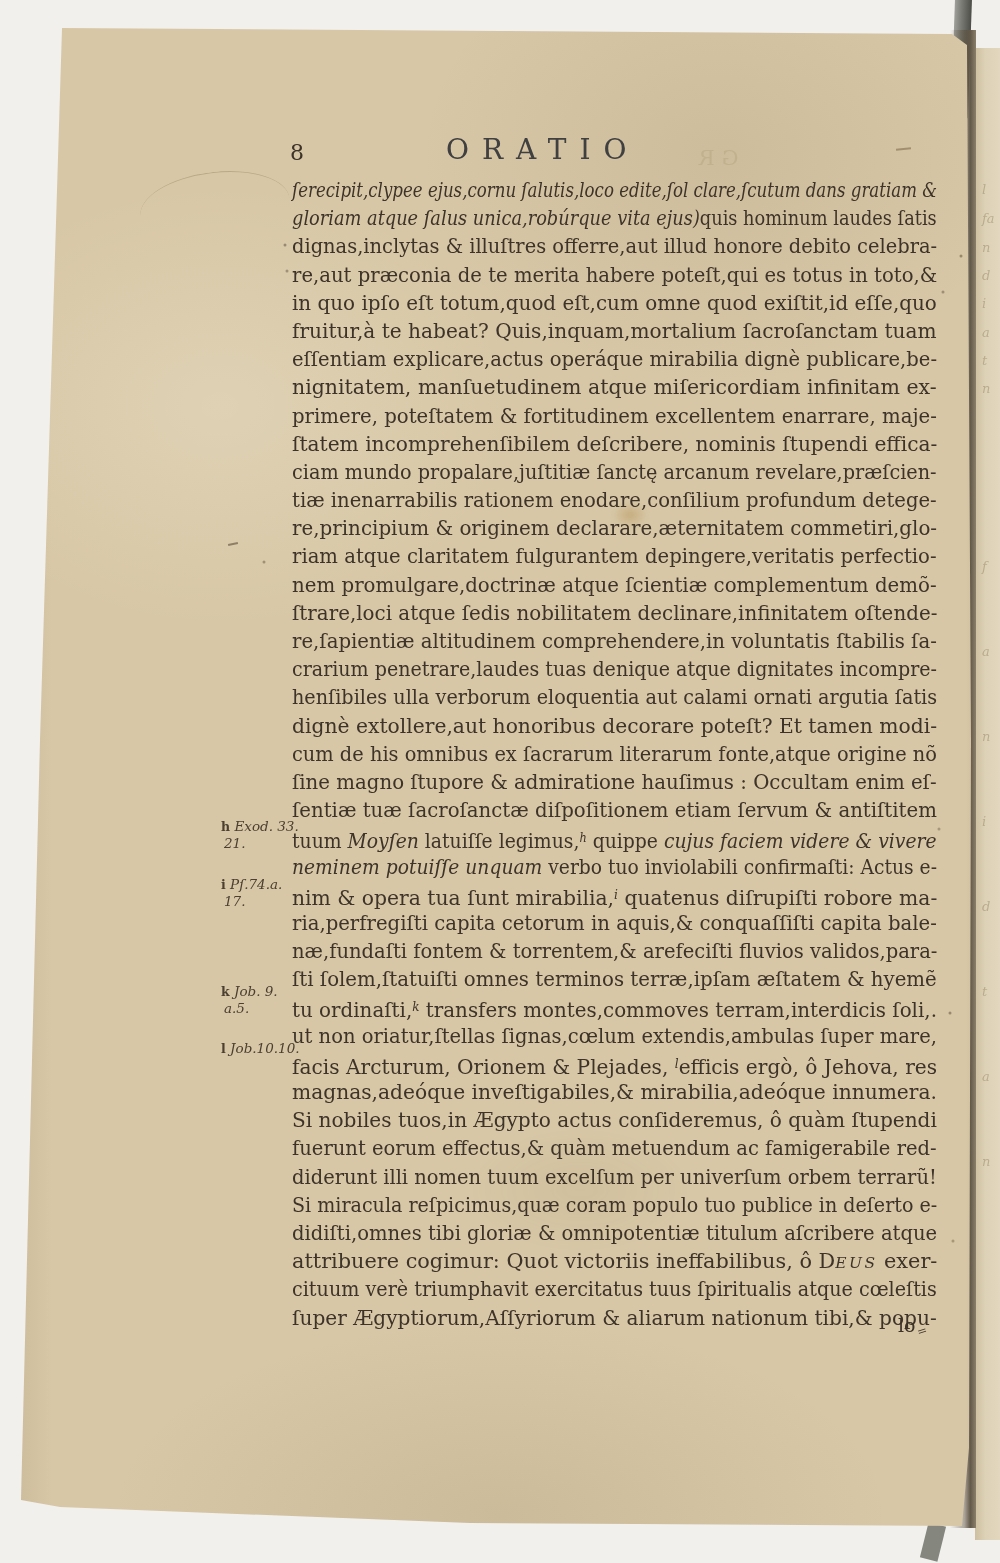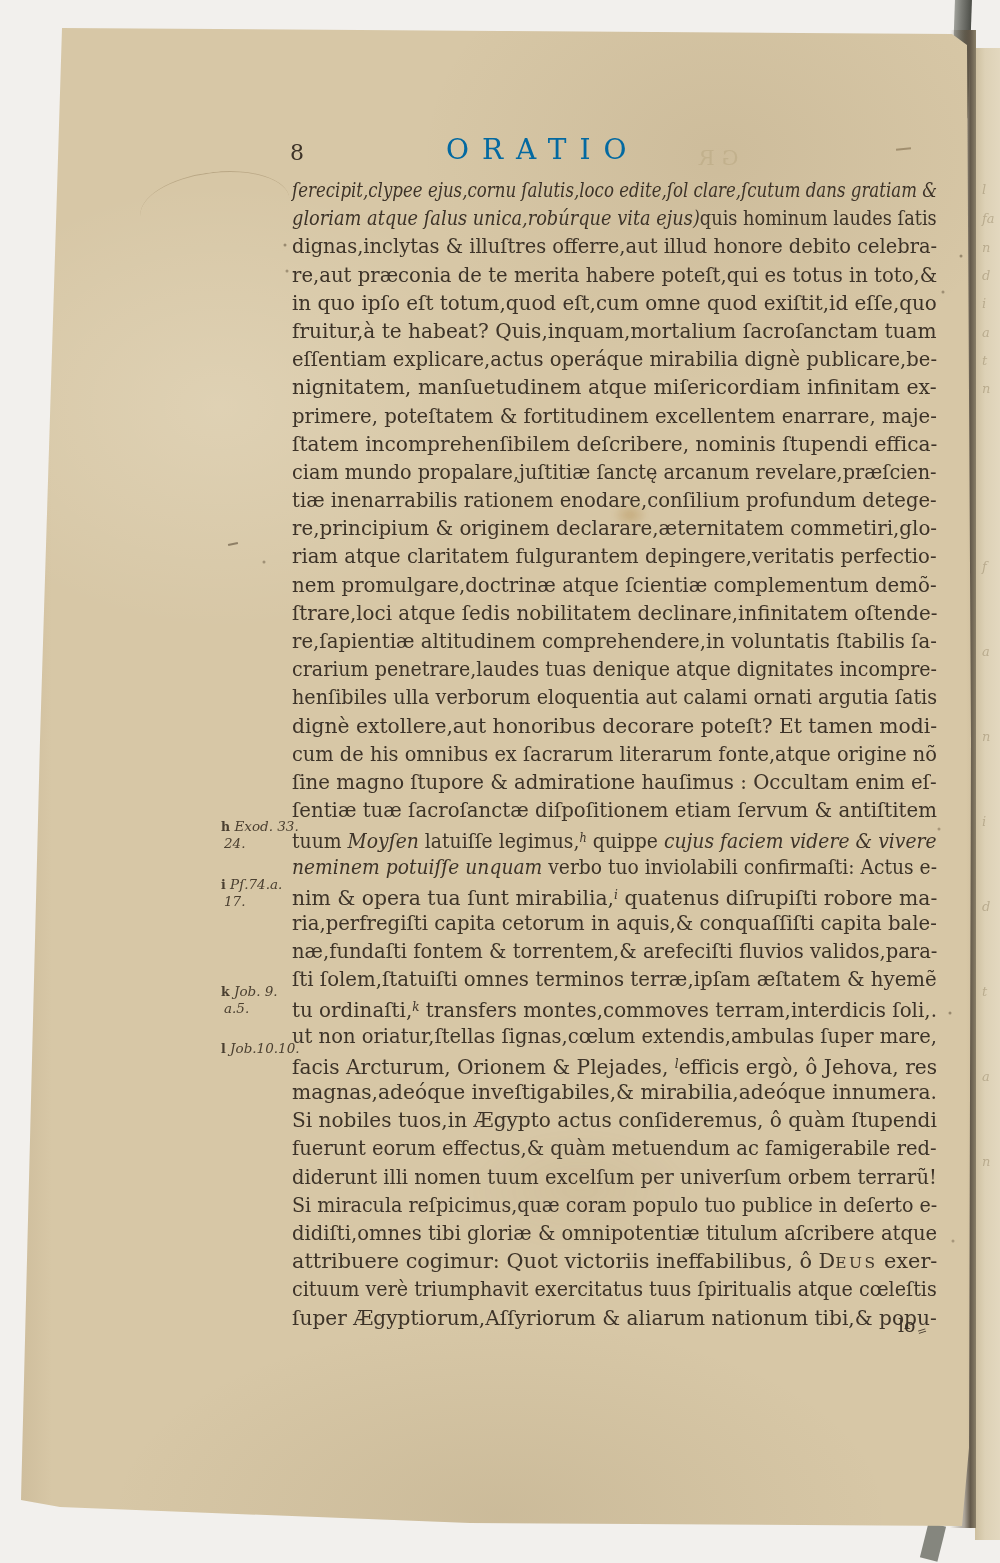--- a/index.html
+++ b/index.html
@@ -84,42 +84,42 @@
     position:absolute;left:228px;top:543px;width:10px;height:2px;
     background:rgba(80,65,45,.55);transform:rotate(-12deg);pointer-events:none;
   }
 
   
   .page-number{
     position:absolute;left:290px;top:140px;font-size:22px;color:var(--ink);
   }
   .running-title{
     position:absolute;left:446px;top:133px;font-size:28px;letter-spacing:13px;
-    color:#0369a1;
+    color:#404040;
   }
   .ghost-title{
     position:absolute;left:692px;top:146px;font-size:21px;letter-spacing:7px;
     color:#a8966d;opacity:.30;transform:scaleX(-1);display:inline-block;
   }
   .ghost-dash{
     position:absolute;left:896px;top:148px;width:15px;height:2px;
     background:rgba(120,100,70,.55);transform:rotate(-6deg);
   }
 
   .body-text{
     position:absolute;left:292px;top:176px;width:645px;
     font-size:21px;line-height:28.2px;color:var(--ink);
   }
   .bodyline{
     white-space:nowrap;transform-origin:left center;height:28.2px;
   }
   .sg-r{font-style:normal;}
   .sg-i{font-style:italic;}
   .sg-sup{font-style:italic;font-size:.60em;vertical-align:.45em;}
-  .sg-sc{font-size:.74em;letter-spacing:2.5px;}
+  .sg-sc{font-size:.74em;letter-spacing:2.5px;font-style:italic;}
 
   .margin-notes{position:absolute;left:221px;top:0;width:72px;}
   .margin-note{
     position:absolute;left:0;font-size:13.5px;line-height:17px;
     font-style:italic;color:var(--margin_ink);white-space:nowrap;
   }
   .margin-note .ref{font-style:normal;font-weight:bold;font-size:12.5px;}
   .margin-note .l2{display:block;padding-left:3px;}
 
   .catchword{
@@ -204,21 +204,21 @@
       <div class="bodyline" style="transform: scaleX(0.956973);"><span class="sg-r">Si nobiles tuos,in Ægypto actus conſideremus, ô quàm ſtupendi</span></div>
       <div class="bodyline" style="transform: scaleX(0.930736);"><span class="sg-r">fuerunt eorum effectus,&amp; quàm metuendum ac famigerabile red-</span></div>
       <div class="bodyline" style="transform: scaleX(0.928058);"><span class="sg-r">diderunt illi nomen tuum excelſum per univerſum orbem terrarũ!</span></div>
       <div class="bodyline" style="transform: scaleX(0.908451);"><span class="sg-r">Si miracula reſpicimus,quæ coram populo tuo publice in deſerto e-</span></div>
       <div class="bodyline" style="transform: scaleX(0.932081);"><span class="sg-r">didiſti,omnes tibi gloriæ &amp; omnipotentiæ titulum aſcribere atque</span></div>
       <div class="bodyline" style="transform: scaleX(0.990783);"><span class="sg-r">attribuere cogimur: Quot victoriis ineffabilibus, ô D</span><span class="sg-sc">EUS</span><span class="sg-r"> exer-</span></div>
       <div class="bodyline" style="transform: scaleX(0.912306);"><span class="sg-r">cituum verè triumphavit exercitatus tuus ſpiritualis atque cœleſtis</span></div>
       <div class="bodyline" style="transform: scaleX(0.958395);"><span class="sg-r">ſuper Ægyptiorum,Aſſyriorum &amp; aliarum nationum tibi,&amp; popu-</span></div>
     </div>
   <div class="margin-notes">
-      <div class="margin-note" style="top: 818px;"><span class="ref">h </span>Exod. 33.<span class="l2">24.</span></div>
+      <div class="margin-note" style="top: 818px;"><span class="ref">h </span>Exod. 33.<span class="l2">21.</span></div>
       <div class="margin-note" style="top: 876px;"><span class="ref">i </span>Pſ.74.a.<span class="l2">17.</span></div>
       <div class="margin-note" style="top: 983px;"><span class="ref">k </span>Job. 9.<span class="l2">a.5.</span></div>
       <div class="margin-note" style="top: 1040px;"><span class="ref">l </span>Job.10.10.</div>
     </div>
 
   <div class="catchword">
     <span>lo</span><span class="mark">=</span>
   </div>
 </div>
 

